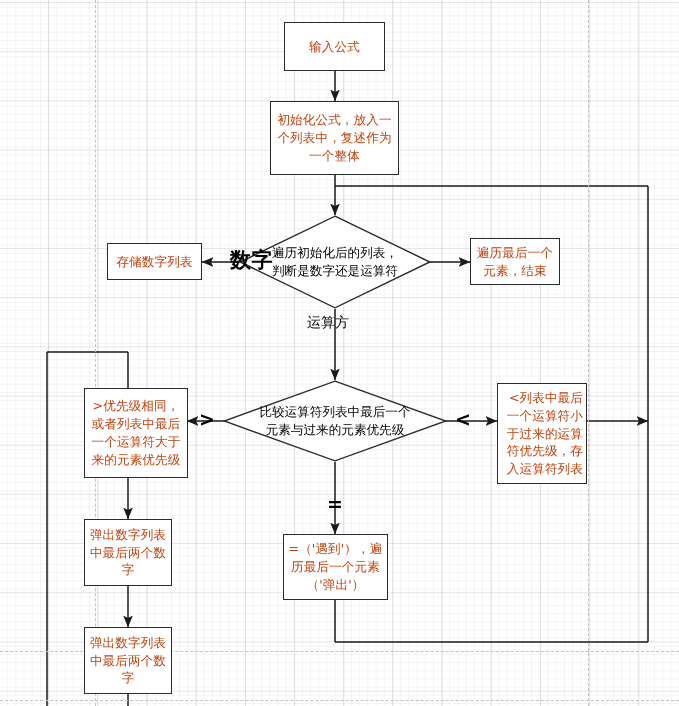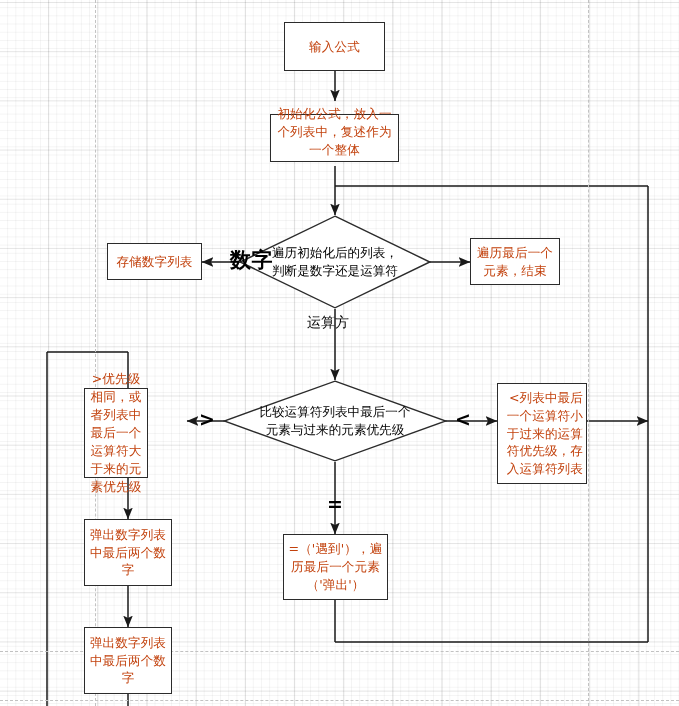--- a/index.html
+++ b/index.html
@@ -125,21 +125,21 @@
       <path d="M568,421 L648,421" marker-end="url(#arw)"></path>
       <path d="M648,186 L648,642"></path>
       <path d="M648,186 L335,186"></path>
     </g>
   </svg>
 
   <div class="node" style="left:284px;top:22px;width:101px;height:49px;">
     <span>输入公式</span>
   </div>
 
-  <div class="node" style="left:270px;top:114px;width:129px;height:48px;align-items:flex-end;">
+  <div class="node" style="left:270px;top:101px;width:129px;height:74px;">
     <span>初始化公式，放入一个列表中，复述作为一个整体</span>
   </div>
 
   <div class="diamond" style="left:239px;top:215px;width:192px;height:94px;">
     <svg width="192" height="94" viewBox="0 0 192 94">
       <polygon points="96,1.2 190.8,47 96,92.8 1.2,47" fill="#ffffff" stroke="#2b2b2b" stroke-width="1.4"></polygon>
     </svg>
     <div class="dtext">遍历初始化后的列表，判断是数字还是运算符</div>
   </div>
 
@@ -151,21 +151,21 @@
     <span>遍历最后一个元素，结束</span>
   </div>
 
   <div class="diamond" style="left:223px;top:380px;width:224px;height:82px;">
     <svg width="224" height="82" viewBox="0 0 224 82">
       <polygon points="112,1.2 222.8,41 112,80.8 1.2,41" fill="#ffffff" stroke="#2b2b2b" stroke-width="1.4"></polygon>
     </svg>
     <div class="dtext">比较运算符列表中最后一个元素与过来的元素优先级</div>
   </div>
 
-  <div class="node" style="left:84px;top:388px;width:64px;height:90px;">
+  <div class="node" style="left:84px;top:388px;width:104px;height:90px;">
     <span>&gt;优先级相同，或者列表中最后一个运算符大于来的元素优先级</span>
   </div>
 
   <div class="node" style="left:497px;top:383px;width:90px;height:101px;text-align:right;">
     <span>&lt;列表中最后一个运算符小于过来的运算符优先级，存入运算符列表</span>
   </div>
 
   <div class="node" style="left:283px;top:534px;width:105px;height:66px;">
     <span>=（'遇到'），遍历最后一个元素（'弹出'）</span>
   </div>

